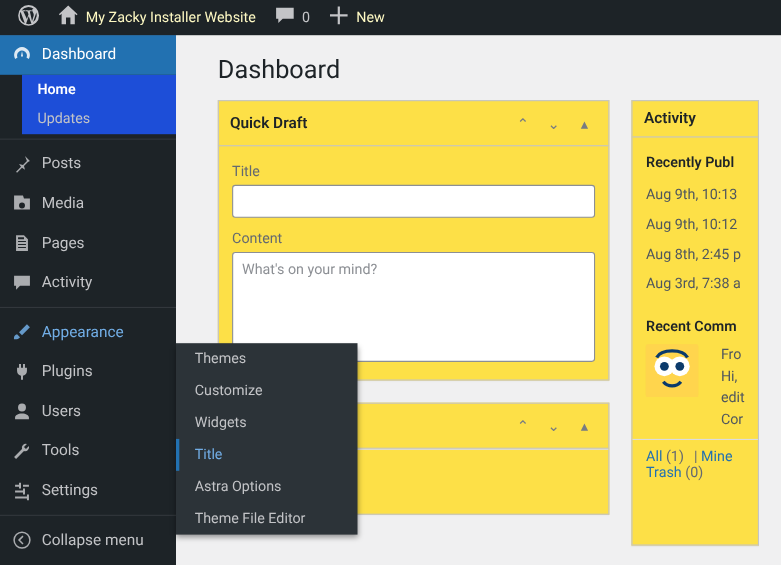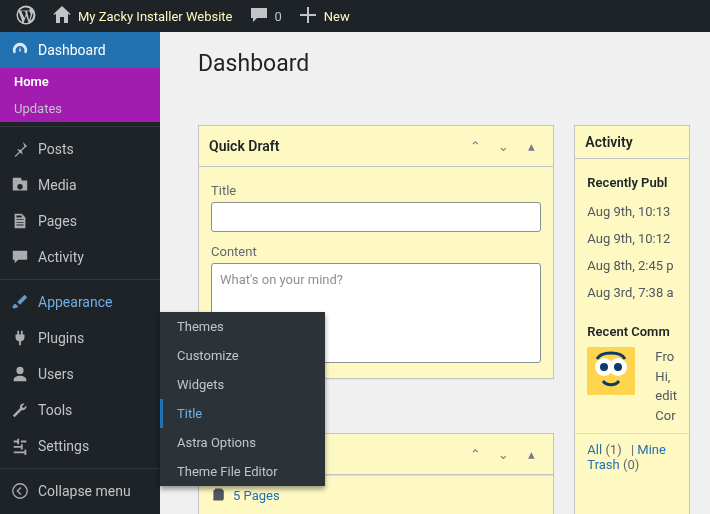--- a/index.html
+++ b/index.html
@@ -14,40 +14,40 @@
   .wp-toolbar .tb-count { margin-left: 6px; }
 
   
   .admin-wrap { display: flex; height: calc(514px - 32px); justify-content: center; }
   .sidebar { width: 160px; background: #1d2327; color: #fff; display: flex; flex-direction: column; font-size: 14px; }
   .sb-item { display: flex; align-items: center; padding: 8px 8px 8px 10px; color: #c3c4c7; cursor: pointer; position: relative; }
   .sb-item .ic { width: 20px; height: 20px; display: inline-flex; align-items: center; justify-content: center; margin-right: 8px; opacity: .85; }
   .sb-item svg { width: 18px; height: 18px; fill: currentColor; }
   .sb-item.current { background: #2271b1; color: #fff; }
   .sb-item.current::after { content: ""; position: absolute; right: -8px; top: 50%; margin-top: -8px; border: 8px solid transparent; border-right-color: #f0f0f1; }
-  .sb-sub { background: #a21caf; }
+  .sb-sub { background: #1d4ed8; margin-left: 20px; }
   .sb-sub .sub-link { display: block; padding: 6px 12px 6px 14px; color: #c3c4c7; font-size: 13px; cursor: pointer; }
   .sb-sub .sub-link.current { color: #fff; font-weight: 600; }
   .sb-sep { height: 5px; background: transparent; border-bottom: 1px solid #32373c; margin-bottom: 4px; }
   .sb-item.open { color: #72aee6; }
 
   
   .flyout { position: absolute; left: 160px; top: 312px; width: 165px; background: #2c3338; box-shadow: 0 3px 5px rgba(0,0,0,.4); z-index: 10; padding: 0 0; }
   .flyout .fo-item { display: block; padding: 7px 14px; color: #c3c4c7; font-size: 13px; cursor: pointer; border-left: 3px solid transparent; }
   .flyout .fo-item.active { color: #72aee6; border-left-color: #2271b1; }
 
   
   .content { flex: 1; padding: 0 20px 20px 20px; overflow: hidden; }
   .content-inner { display: flex; gap: 20px; padding-left: 18px; }
   .pg-title { font-size: 23px; font-weight: 400; color: #1d2327; margin: 18px 0 14px 18px; }
   .col { display: flex; flex-direction: column; gap: 20px; }
   .col.left { width: 395px; }
   .col.right { flex: 1; }
 
-  .postbox { background: #fef9c3; border: 1px solid #c3c4c7; box-shadow: 0 1px 1px rgba(0,0,0,.04); margin-top: 34px; }
+  .postbox { background: #fde047; border: 1px solid #c3c4c7; box-shadow: 0 1px 1px rgba(0,0,0,.04); }
   .postbox .hd { display: flex; align-items: center; justify-content: space-between; border-bottom: 1px solid #c3c4c7; padding: 8px 10px; }
   .postbox .hd h2 { font-size: 14px; font-weight: 600; color: #1d2327; }
   .hd-ctrls { display: flex; gap: 4px; }
   .hd-ctrls button { width: 24px; height: 24px; border: none; background: transparent; color: #787c82; cursor: pointer; display: inline-flex; align-items:center; justify-content:center; }
   .postbox .bd { padding: 12px; font-size: 13px; }
   .ft { border-top: 1px solid #dcdcde; padding: 10px 12px; display: flex; align-items:center; gap:6px; color:#2271b1; }
   .ft svg { width:16px; height:16px; fill:#50575e; }
 
   label.fld { display: block; color: #646970; margin: 4px 0 4px; }
   input.txt { width: 100%; height: 30px; border: 1px solid #8c8f94; border-radius: 3px; padding: 0 8px; background:#fff; }

